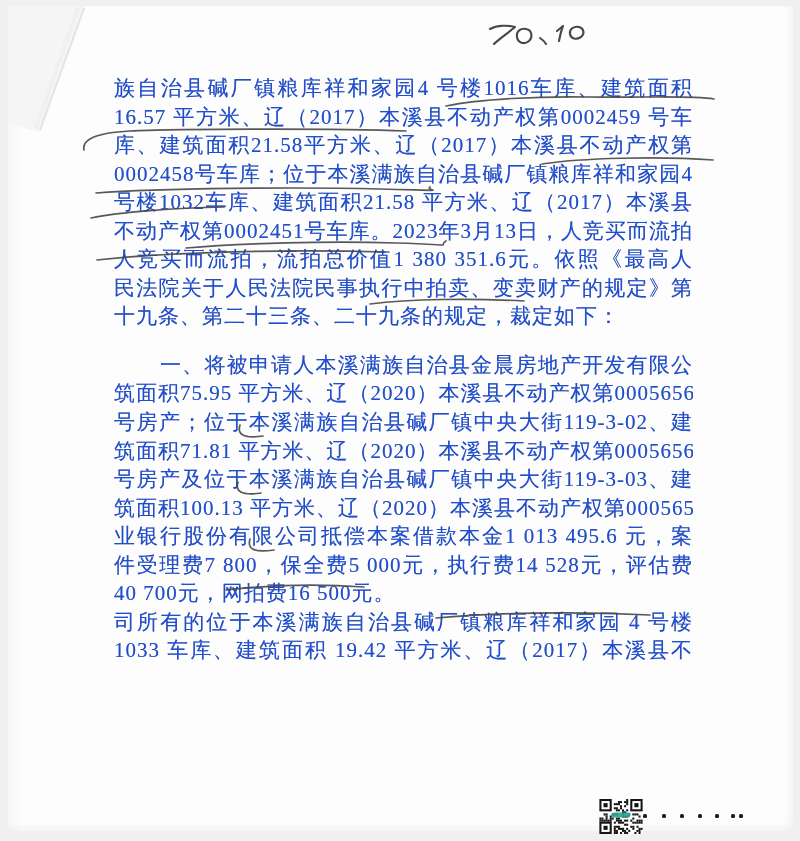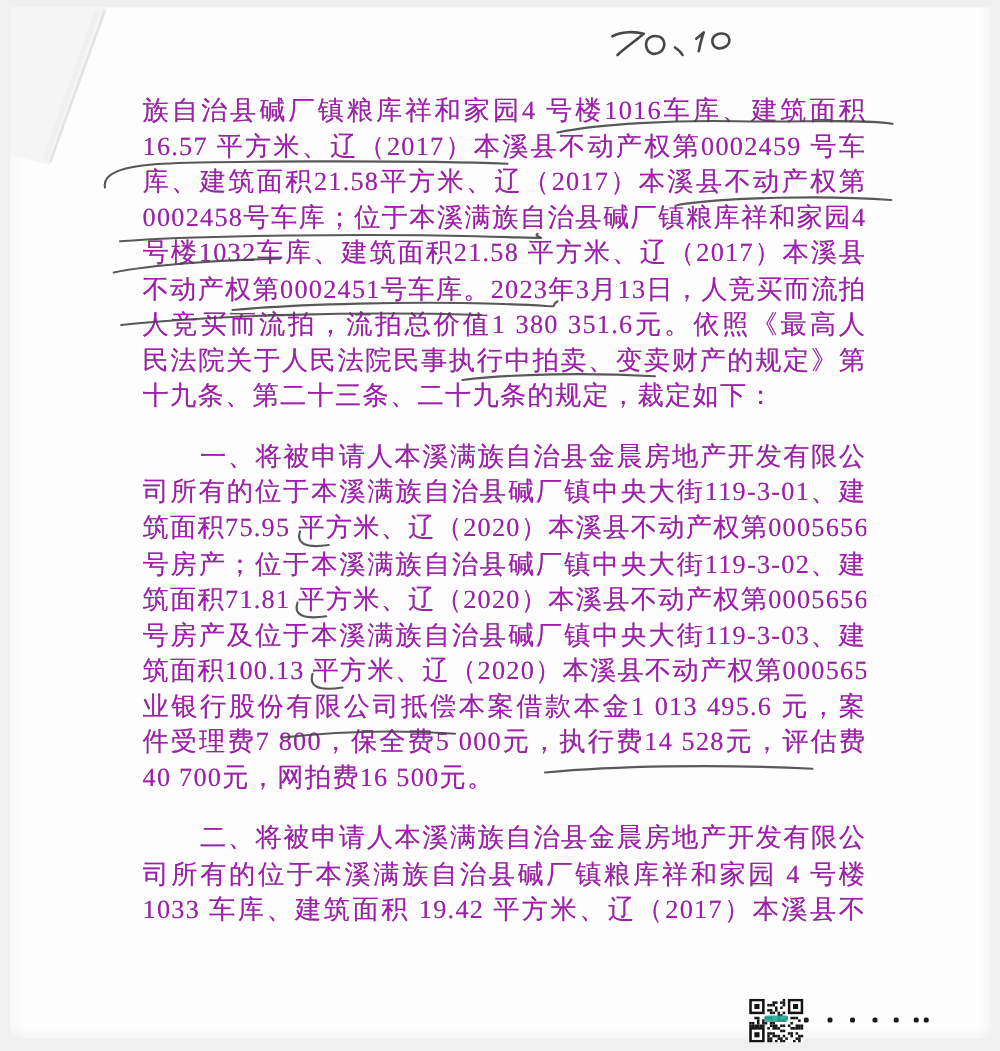--- a/index.html
+++ b/index.html
@@ -16,21 +16,21 @@
   .page::after{
     content:"";position:absolute;inset:0;pointer-events:none;
     background:
       linear-gradient(to right, rgba(0,0,0,0.025), rgba(0,0,0,0) 14px),
       linear-gradient(to left,  rgba(0,0,0,0.03),  rgba(0,0,0,0) 10px),
       linear-gradient(to top,   rgba(0,0,0,0.03),  rgba(0,0,0,0) 9px);
   }
   .crease{position:absolute;left:0;top:0;pointer-events:none;}
   .body-text{
     position:absolute;left:114px;top:74px;width:579px;
-    font-size:21px;line-height:28.55px;color:#a21caf;
+    font-size:21px;line-height:28.55px;color:#1d4ed8;
     letter-spacing:1px;
     text-shadow:0 0 .5px rgba(40,40,40,.45);
   }
   .tl{
     text-align:justify;text-align-last:justify;
     height:28.55px;overflow:hidden;white-space:nowrap;
   }
   .tl.short{text-align-last:left;}
   .tl.indent{padding-left:46px;width:533px;margin-top:20px;}
   .overlay{position:absolute;left:0;top:0;pointer-events:none;}
@@ -73,30 +73,28 @@
   <div class="tl">族自治县碱厂镇粮库祥和家园4 号楼1016车库、建筑面积</div>
   <div class="tl">16.57 平方米、辽（2017）本溪县不动产权第0002459 号车</div>
   <div class="tl">库、建筑面积21.58平方米、辽（2017）本溪县不动产权第</div>
   <div class="tl">0002458号车库；位于本溪满族自治县碱厂镇粮库祥和家园4</div>
   <div class="tl">号楼1032车库、建筑面积21.58 平方米、辽（2017）本溪县</div>
   <div class="tl">不动产权第0002451号车库。2023年3月13日，人竞买而流拍</div>
   <div class="tl">人竞买而流拍，流拍总价值1 380 351.6元。依照《最高人</div>
   <div class="tl">民法院关于人民法院民事执行中拍卖、变卖财产的规定》第</div>
   <div class="tl short">十九条、第二十三条、二十九条的规定，裁定如下：</div>
   <div class="tl indent">一、将被申请人本溪满族自治县金晨房地产开发有限公</div>
-  <div class="tl">司所有的位于本溪满族自治县碱厂镇中央大街119-3-01、建</div>
   <div class="tl">筑面积75.95 平方米、辽（2020）本溪县不动产权第0005656</div>
   <div class="tl">号房产；位于本溪满族自治县碱厂镇中央大街119-3-02、建</div>
   <div class="tl">筑面积71.81 平方米、辽（2020）本溪县不动产权第0005656</div>
   <div class="tl">号房产及位于本溪满族自治县碱厂镇中央大街119-3-03、建</div>
   <div class="tl">筑面积100.13 平方米、辽（2020）本溪县不动产权第0005656</div>
   <div class="tl">业银行股份有限公司抵偿本案借款本金1 013 495.6 元，案</div>
   <div class="tl">件受理费7 800，保全费5 000元，执行费14 528元，评估费</div>
   <div class="tl short">40 700元，网拍费16 500元。</div>
-  <div class="tl indent">二、将被申请人本溪满族自治县金晨房地产开发有限公</div>
   <div class="tl">司所有的位于本溪满族自治县碱厂镇粮库祥和家园 4 号楼</div>
   <div class="tl">1033 车库、建筑面积 19.42 平方米、辽（2017）本溪县不</div>
 </div>
 
 <svg class="overlay" width="800" height="841">
   <g fill="none" stroke-width="1.7" stroke-linecap="round" opacity="0.9" stroke="#474747">
     <path d="M446,106 C480,99 540,96 590,97 S690,95 714,99"></path>
     <path d="M84,150 C82,140 94,133 130,131 S330,128 406,131"></path>
     <path d="M542,164 C580,158 660,156 713,160"></path>
     <path d="M96,193 C160,188 300,187 380,189 S424,191 430,187"></path>

